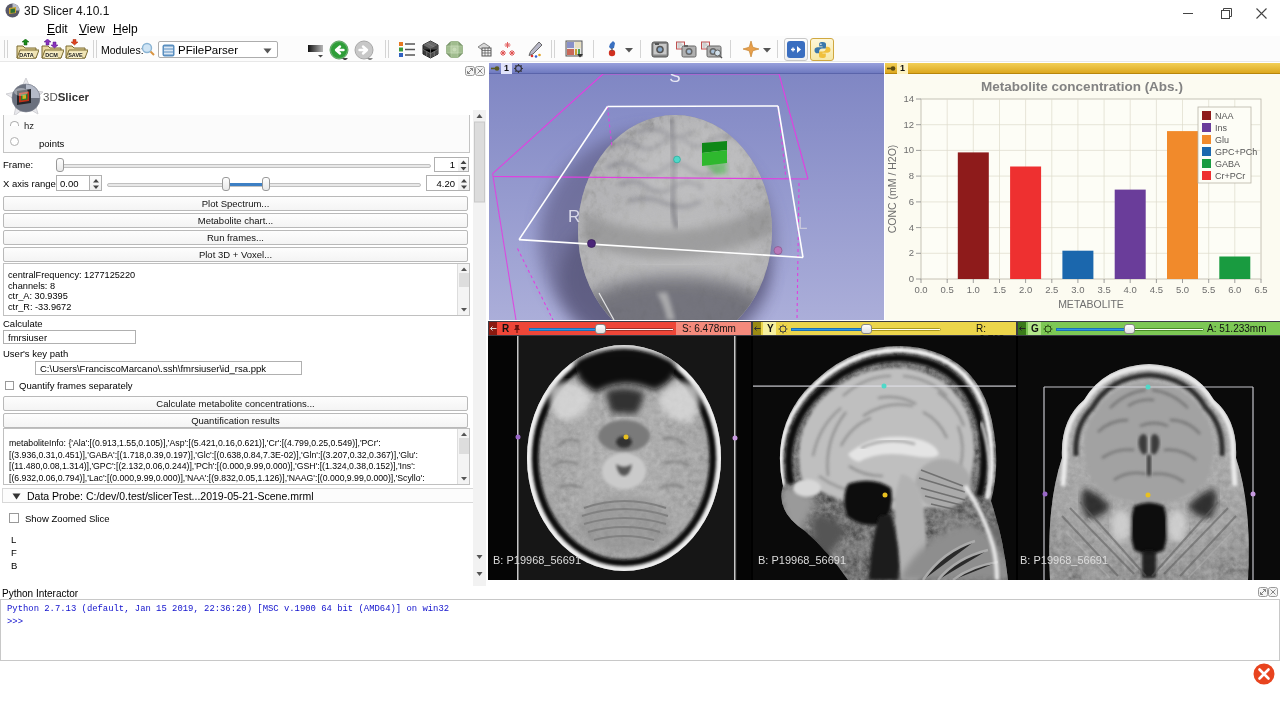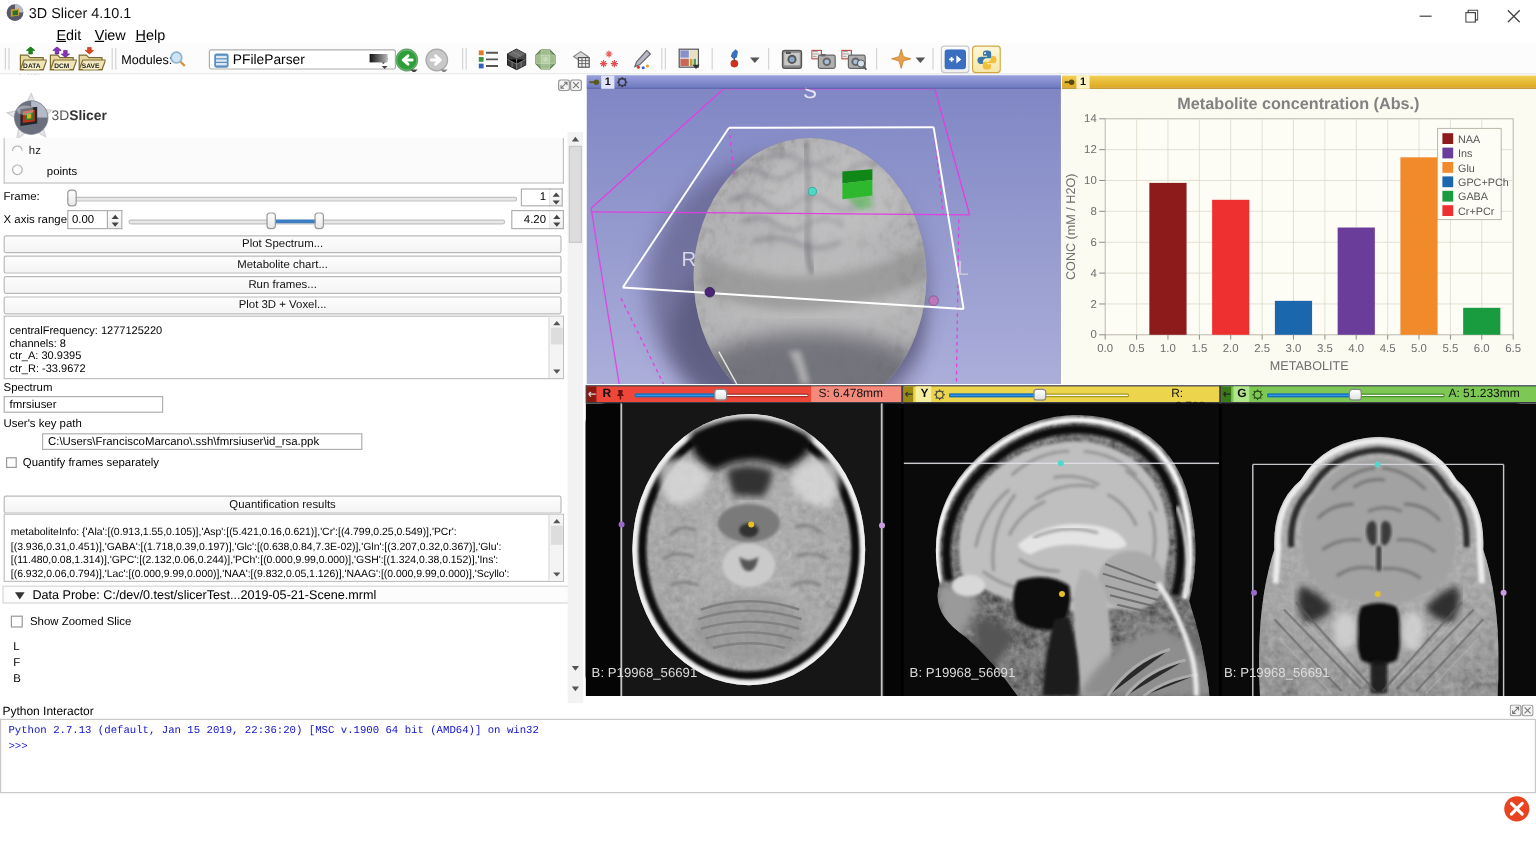--- a/index.html
+++ b/index.html
@@ -64,21 +64,21 @@
     <text x="11.5" y="18" font-size="5.5" font-weight="bold" text-anchor="middle" fill="#222" font-family="Liberation Sans">SAVE</text>
   </svg>
   <div class="abs" style="left:93px;top:4px;width:1px;height:18px;background:#d4d4d4;"></div>
   <div class="abs" style="left:96px;top:4px;width:1px;height:18px;background:#d4d4d4;"></div>
   <div class="abs" style="left:101px;top:8px;font-size:10.5px;color:#000;">Modules:</div>
   <svg class="abs" style="left:141px;top:6px" width="14" height="14" viewBox="0 0 14 14">
     <circle cx="6" cy="6" r="4.5" fill="#cfe4f4" stroke="#8ab4d4" stroke-width="1.4"></circle>
     <path d="M9.5 9.5 L13 13" stroke="#d89440" stroke-width="2"></path>
   </svg>
 
-  <div class="abs" style="left:158px;top:5px;width:156px;height:17px;background:#fff;border:1px solid #adadad;border-radius:2px;margin-left:16px;">
+  <div class="abs" style="left:158px;top:5px;width:120px;height:17px;background:#fff;border:1px solid #adadad;border-radius:2px;">
     <svg class="abs" style="left:3px;top:2px" width="13" height="13" viewBox="0 0 13 13">
       <rect x="0.5" y="0.5" width="12" height="12" rx="2" fill="#5a8fc0"></rect>
       <rect x="2" y="2.5" width="9" height="2" fill="#dce8f4"></rect>
       <rect x="2" y="5.5" width="9" height="2" fill="#dce8f4"></rect>
       <rect x="2" y="8.5" width="9" height="2" fill="#dce8f4"></rect>
     </svg>
     <div class="abs" style="left:19px;top:2px;font-size:11.5px;color:#000;">PFileParser</div>
     <svg class="abs" style="right:5px;top:6px" width="9" height="6" viewBox="0 0 9 6">
         <path d="M0.5 0.5 L8.5 0.5 L4.5 5.5 Z" fill="#555"></path>
       </svg>
@@ -292,29 +292,30 @@
 ctr_R: -33.9672</div>
     <div style="position:absolute;right:0;top:0;width:12px;height:51px;background:#f4f4f4;border-left:1px solid #ddd;">
       <svg width="12" height="51" viewBox="0 0 12 51">
           <path d="M3 7 L6 3.5 L9 7 Z" fill="#555"></path>
           <path d="M3 44 L6 47.5 L9 44 Z" fill="#555"></path>
           <rect x="1" y="9" width="10" height="14" fill="#ddd"></rect>
         </svg>
     </div>
   </div>
 
-  <div class="abs" style="left:3px;top:256px;">Spectrum</div>
+  <div class="abs" style="left:3px;top:256px;">Calculate</div>
   <div class="abs" style="left:3px;top:268px;width:133px;height:14px;border:1px solid #b0b0b0;background:#fff;padding:1px 4px;">fmrsiuser</div>
 
   <div class="abs" style="left:3px;top:286px;">User's key path</div>
   <div class="abs" style="left:3px;top:299px;width:267px;height:14px;border:1px solid #b0b0b0;background:#fff;padding:1px 4px;margin-left:32px;">C:\Users\FranciscoMarcano\.ssh\fmrsiuser\id_rsa.ppk</div>
 
   <div class="abs" style="left:5px;top:319px;width:9px;height:9px;border:1px solid #999;background:#fff;"></div>
   <div class="abs" style="left:19px;top:318px;">Quantify frames separately</div>
 
+  <div class="btn" style="top:334px;">Calculate metabolite concentrations...</div>
   <div class="btn" style="top:351px;">Quantification results</div>
 
   <div class="abs" style="left:3px;top:366px;width:467px;height:57px;border:1px solid #c0c0c0;background:#fff;">
     <div style="position:absolute;left:5px;top:9px;font-size:8.7px;line-height:11.6px;color:#000;white-space:pre;">metaboliteInfo: {'Ala':[(0.913,1.55,0.105)],'Asp':[(5.421,0.16,0.621)],'Cr':[(4.799,0.25,0.549)],'PCr':
 [(3.936,0.31,0.451)],'GABA':[(1.718,0.39,0.197)],'Glc':[(0.638,0.84,7.3E-02)],'Gln':[(3.207,0.32,0.367)],'Glu':
 [(11.480,0.08,1.314)],'GPC':[(2.132,0.06,0.244)],'PCh':[(0.000,9.99,0.000)],'GSH':[(1.324,0.38,0.152)],'Ins':
 [(6.932,0.06,0.794)],'Lac':[(0.000,9.99,0.000)],'NAA':[(9.832,0.05,1.126)],'NAAG':[(0.000,9.99,0.000)],'Scyllo':</div>
     <div style="position:absolute;right:0;top:0;width:12px;height:55px;background:#f4f4f4;border-left:1px solid #ddd;">
       <svg width="12" height="55" viewBox="0 0 12 55">
           <path d="M3 7 L6 3.5 L9 7 Z" fill="#555"></path>
@@ -581,21 +582,21 @@
         <circle cx="5" cy="5" r="3" fill="none" stroke="#2a4a14" stroke-width="1"></circle>
         <path d="M5 0.5 v1.5 M5 8 v1.5 M0.5 5 h1.5 M8 5 h1.5 M1.8 1.8 l1.1 1.1 M7.1 7.1 l1.1 1.1 M8.2 1.8 l-1.1 1.1 M2.9 7.1 l-1.1 1.1" stroke="#2a4a14" stroke-width="0.9"></path>
       </svg>
     <div class="abs" style="left:38px;top:5.5px;width:148px;height:3px;background:#fff;border:0.5px solid #4a8a28;border-radius:1.5px;"></div>
     <div class="abs" style="left:38px;top:5.5px;width:70px;height:3px;background:#2f96e8;border:0.5px solid #1a70b8;"></div>
     <div class="abs" style="left:106px;top:1.5px;width:11px;height:10px;background:linear-gradient(#ffffff,#e0e0e0);border:1px solid #888;border-radius:3px;"></div>
     <div class="abs" style="left:189px;top:1px;font-size:10px;color:#111;">A: 51.233mm</div>
   </div>
 </div>
 
-<div id="slices" class="abs" style="left:488px;top:336px;width:792px;height:244px;background:#000;border-radius:17px;">
+<div id="slices" class="abs" style="left:488px;top:336px;width:792px;height:244px;background:#000;">
 
   <svg class="abs" style="left:0;top:0" width="263" height="244" viewBox="0 0 263 244">
     <defs>
       <filter id="mriN1" x="0" y="0" width="100%" height="100%">
         <feTurbulence type="fractalNoise" baseFrequency="0.18 0.18" numOctaves="4" seed="11" result="t"></feTurbulence>
         <feColorMatrix in="t" type="matrix" values="0 0 0 0 0.62  0 0 0 0 0.62  0 0 0 0 0.62  0.8 0.8 0.8 0 -0.62"></feColorMatrix>
       </filter>
       <filter id="b3">
           <feGaussianBlur stdDeviation="3"></feGaussianBlur>
         </filter>

